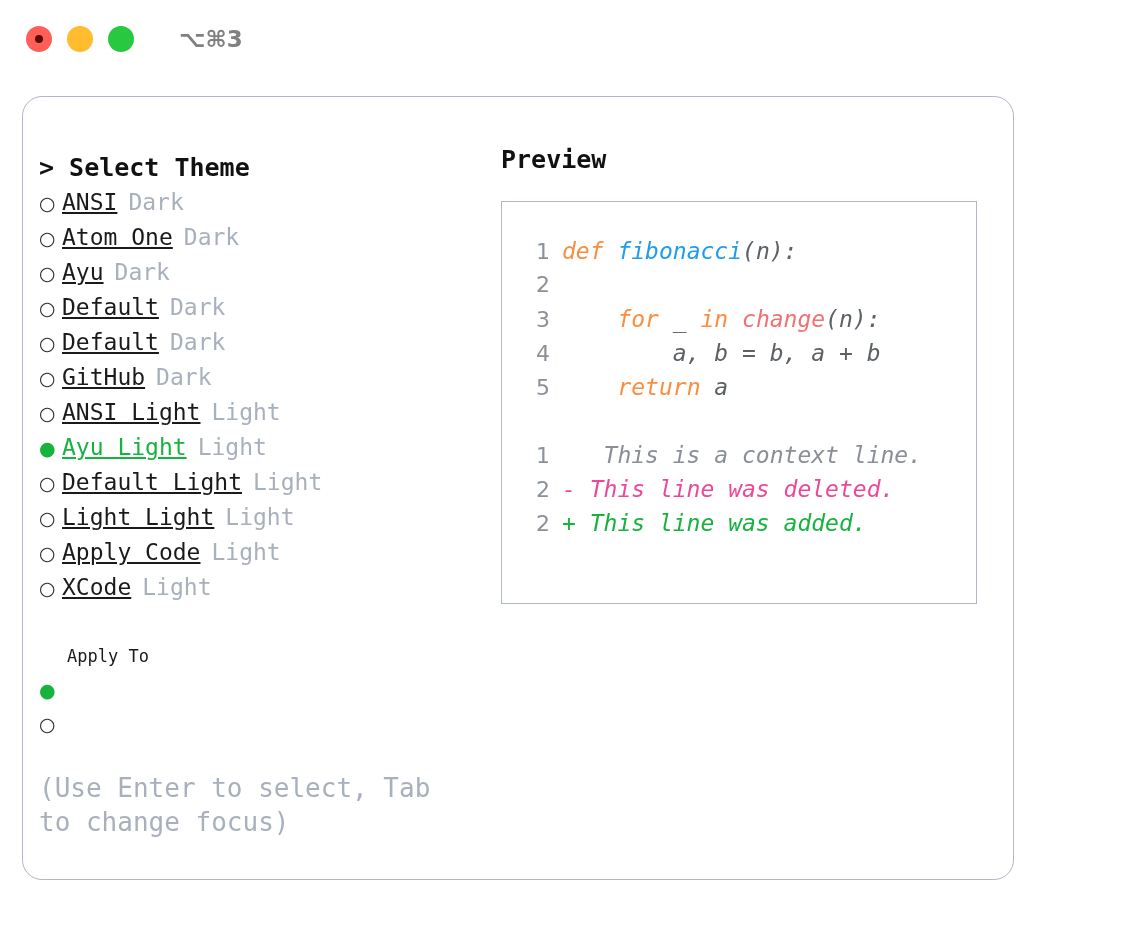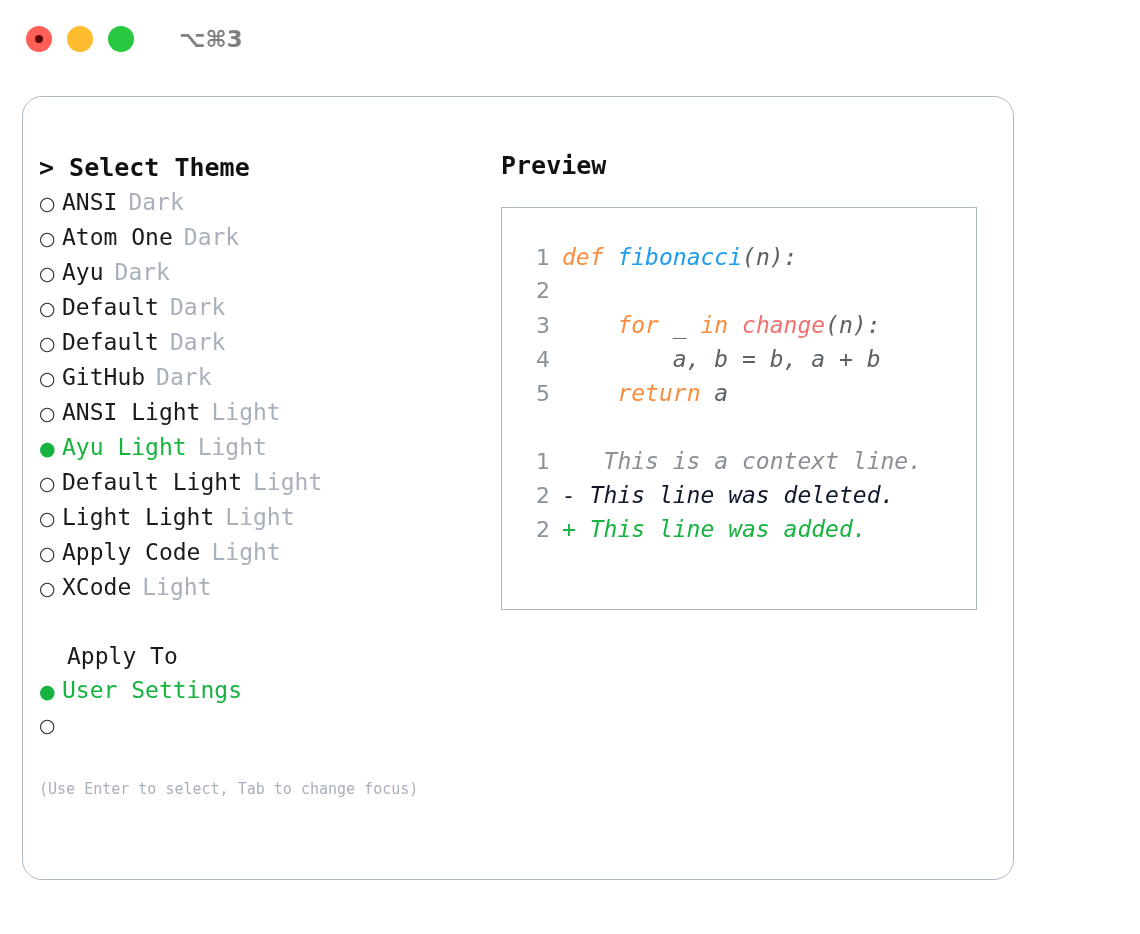--- a/index.html
+++ b/index.html
@@ -116,52 +116,52 @@
     display: inline-block;
     width: 23px;
     flex: 0 0 23px;
     font-family: "DejaVu Sans", sans-serif;
     font-size: 19px;
     line-height: 34px;
   }
   .radio.off { color: #2B2B2B; }
   .radio.on  { color: #16B33F; }
 
-  .theme-name { color: #1A1A1A; }
+  .theme-name { color: #1A1A1A; text-decoration: underline; }
   .theme-row.selected .theme-name { color: #16B33F; }
   .theme-kind {
     color: #A8B0BC;
     margin-left: 11px;
   }
 
   .spacer-row { height: 34px; }
 
   .apply-heading {
     font-family: "DejaVu Sans Mono", monospace;
-    font-size: 23px;
+    font-size: 17px;
     color: #1A1A1A;
     line-height: 34px;
     padding-left: 28px;
     white-space: pre;
   }
 
   .hint {
     margin-top: 30px;
     font-family: "DejaVu Sans Mono", monospace;
-    font-size: 15px;
+    font-size: 26px;
     color: #A8B0BC;
     line-height: 34px;
     width: 410px;
   }
 
   
   .right-col {
     position: absolute;
     left: 478px;
-    top: 52px;
+    top: 46px;
     width: 500px;
   }
   .preview-title {
     font-family: "DejaVu Sans Mono", monospace;
     font-size: 25px;
     font-weight: 700;
     color: #111111;
     line-height: 34px;
     white-space: pre;
   }
@@ -202,21 +202,21 @@
 
   .tok-kw   { color: #FA8D3E; }
   .tok-fn   { color: #1E9CF0; }
   .tok-num  { color: #A37ACC; }
   .tok-bif  { color: #F07171; }
   .tok-pl   { color: #5C6166; }
 
   .gap-line { height: 34px; }
 
   .diff-ctx { color: #8A8F96; }
-  .diff-del { color: #0f172a; }
+  .diff-del { color: #ec4899; }
   .diff-add { color: #16B33F; }
 </style>
 </head>
 <body>
 
 <div id="app">
 
   <div class="titlebar">
     <div class="lights">
       <div class="light red"></div>
@@ -245,21 +245,21 @@
             <div class="theme-row"><span class="radio off">○</span><span class="theme-name">Light Light</span><span class="theme-kind">Light</span></div>
             <div class="theme-row"><span class="radio off">○</span><span class="theme-name">Apply Code</span><span class="theme-kind">Light</span></div>
             <div class="theme-row"><span class="radio off">○</span><span class="theme-name">XCode</span><span class="theme-kind">Light</span></div>
           </div>
 
         <div class="spacer-row"></div>
 
         <div class="apply-heading">Apply To</div>
 
         <div id="apply-list">
-            <div class="theme-row selected"><span class="radio on">●</span><span class="theme-name">User Settings</span></div>
+            <div class="theme-row selected"><span class="radio on">●</span></div>
             <div class="theme-row"><span class="radio off">○</span></div>
           </div>
 
         <div class="hint">(Use Enter to select, Tab to change focus)</div>
       </div>
 
       <div class="right-col">
         <div class="preview-title">Preview</div>
 
         <div class="preview-box">

